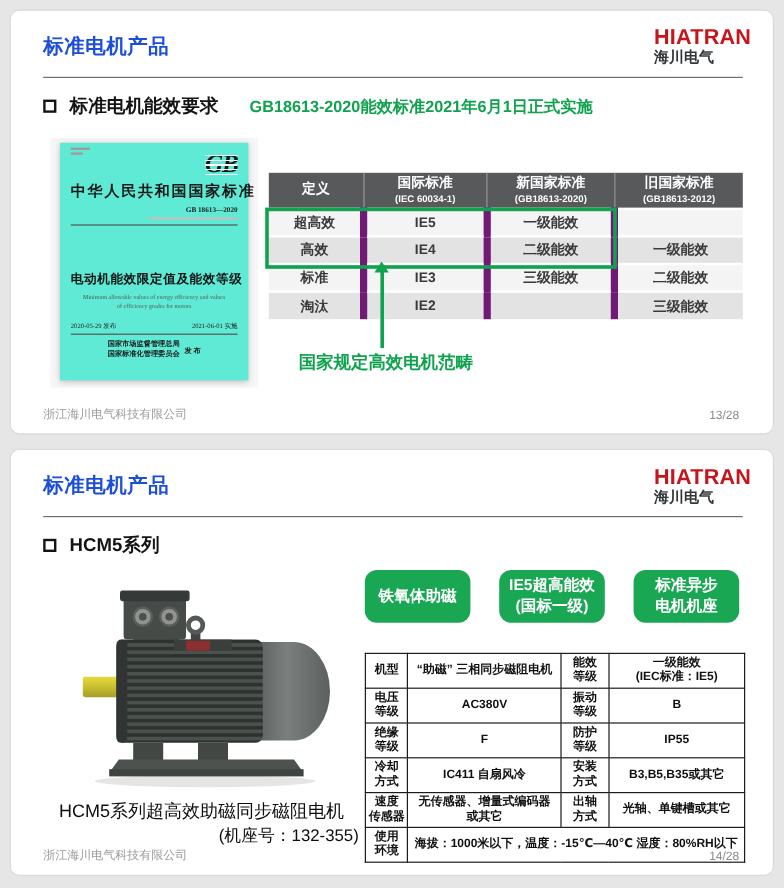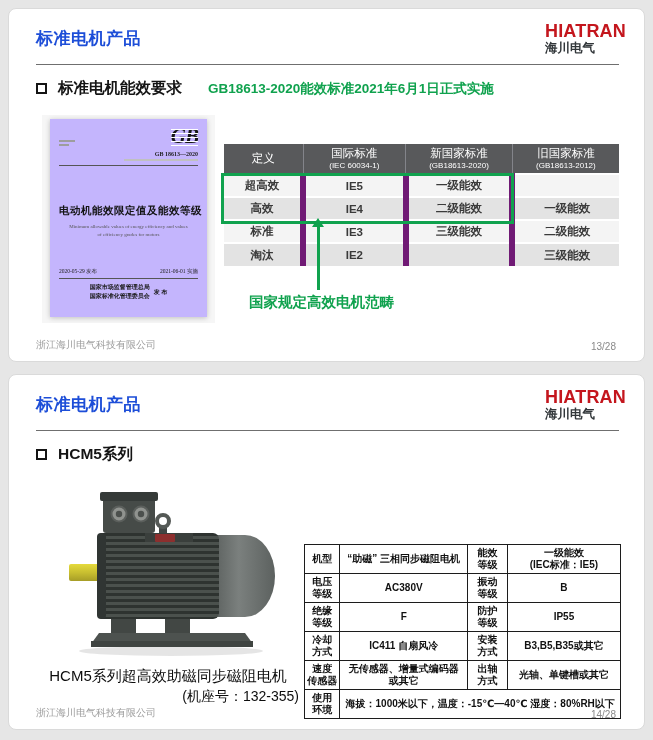--- a/index.html
+++ b/index.html
@@ -36,23 +36,23 @@
   .footer-company { position:absolute; left:27px; bottom:9px; font-size:10px; color:#9b9b9b; }
   .footer-page    { position:absolute; right:28px; bottom:9px; font-size:10px; color:#8a8a8a; }
 
   
   .doc-photo {
     position:absolute; left:33px; top:106px; width:173px; height:208px;
     background:#f6f6f6;
   }
   .doc-page {
     position:absolute; left:8px; right:8px; top:4px; bottom:6px;
-    background:#c4b5fd; box-shadow:0 1px 5px rgba(0,0,0,0.22);
+    background:#5eead4; box-shadow:0 1px 5px rgba(0,0,0,0.22);
     font-family:"Liberation Serif","DejaVu Serif",serif;
-    padding:21px 9px;
+    padding:4px 9px;
   }
   .doc-micro-bar { height:2px; background:#9d9d9d; margin-bottom:2px; }
   .b1 { width:16px; } .b2 { width:10px; }
   .doc-gb {
     position:absolute; top:5px; right:9px;
     font-size:21px; font-weight:bold; font-style:italic; letter-spacing:-1px; color:#161616;
   }
   .doc-gb::after {
     content:""; position:absolute; inset:2px 0 3px 0;
     background:repeating-linear-gradient(180deg, transparent 0 3px, #fff 3px 4px);
@@ -74,21 +74,21 @@
   .doc-issuer-rule { border-top:1px solid #555; margin-top:3px; }
   .doc-issuers { display:flex; justify-content:center; align-items:center; gap:4px; margin-top:4px; }
   .doc-issuer-names { font-size:6px; font-weight:bold; line-height:1.5; text-align:center; color:#1a1a1a; }
   .doc-issue-label { font-size:6px; font-weight:bold; color:#1a1a1a; }
 
   
   .eff-wrap { position:absolute; left:215px; top:135px; width:395px; }
   table.eff { width:100%; border-collapse:collapse; table-layout:fixed; }
   .eff th {
     background:var(--table-header); color:#fff; height:30px;
-    border-left:1px solid #83848a; vertical-align:middle; font-weight:normal;
+    border-left:1px solid #83848a; vertical-align:middle; font-weight:bold;
   }
   .eff th:first-child { border-left:none; }
   .eff .h1 { font-size:11.5px; line-height:1.2; }
   .eff .h2 { font-size:8px; }
   .eff td {
     height:23px; text-align:center; font-size:11.5px; font-weight:bold; color:#3a3a3a;
     border-left:6px solid #701a75; border-top:2px solid #fff;
   }
   .eff td:first-child { border-left:none; }
   .eff tr.odd  td { background:#f4f4f4; }
@@ -146,20 +146,21 @@
     <span class="bullet-square"></span>
     <span class="section-title">标准电机能效要求</span>
     <span class="section-note">GB18613-2020能效标准2021年6月1日正式实施</span>
   </div>
 
   <div class="doc-photo">
     <div class="doc-page">
       <div class="doc-micro-bar b1"></div>
       <div class="doc-micro-bar b2"></div>
       <div class="doc-gb">GB</div>
+      <div class="doc-std-name">中华人民共和国国家标准</div>
       <div class="doc-code">GB 18613—2020</div>
       <div class="doc-code-sub"></div>
       <div class="doc-rule"></div>
       <div class="doc-title">电动机能效限定值及能效等级</div>
       <div class="doc-en">Minimum allowable values of energy efficiency and values of efficiency grades for motors</div>
       <div class="doc-bottom">
         <div class="doc-dates">
           <span>2020-05-29 发布</span>
           <span>2021-06-01 实施</span>
         </div>
@@ -290,20 +291,33 @@
       <rect x="116" y="140" width="25" height="15" fill="#424744"></rect>
       <polygon points="50,154 196,154 204,165 42,165" fill="#4d524f"></polygon>
       <rect x="42" y="162" width="162" height="6" fill="#3f4441"></rect>
     </svg>
   </div>
   <div class="caption">
     <div class="caption-l1">HCM5系列超高效助磁同步磁阻电机</div>
     <div class="caption-l2">(机座号：132-355)</div>
   </div>
 
+  <div class="badges">
+      <div class="badge">
+        <div>铁氧体助磁</div>
+      </div>
+      <div class="badge">
+        <div>IE5超高能效</div>
+        <div>(国标一级)</div>
+      </div>
+      <div class="badge">
+        <div>标准异步</div>
+        <div>电机机座</div>
+      </div>
+    </div>
 
   <div class="spec-wrap">
     <table class="spec">
       <colgroup>
           <col style="width:11.2%">
           <col style="width:40.4%">
           <col style="width:12.6%">
           <col style="width:35.8%">
         </colgroup>
       <tbody>

